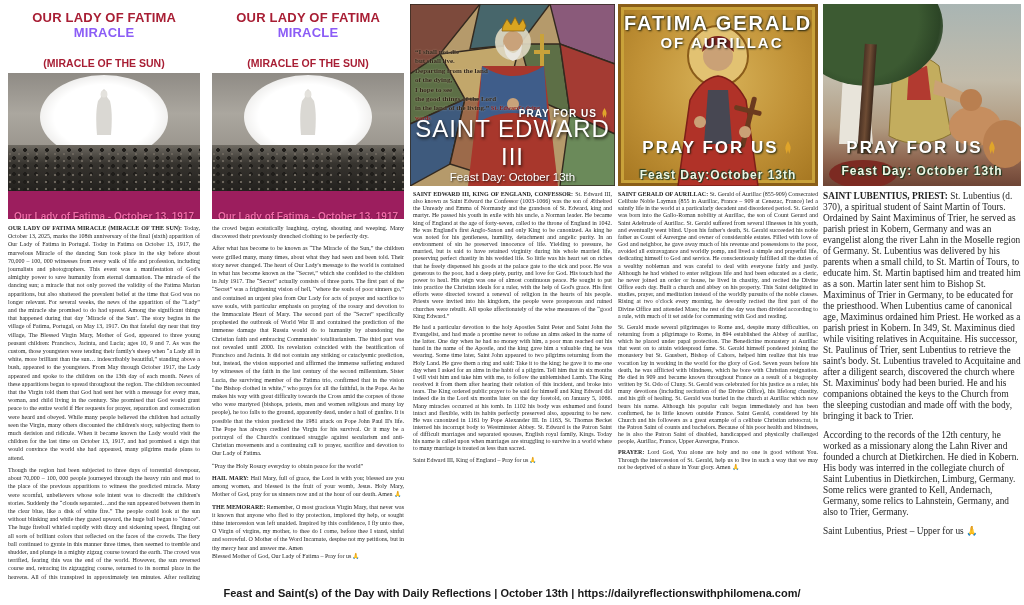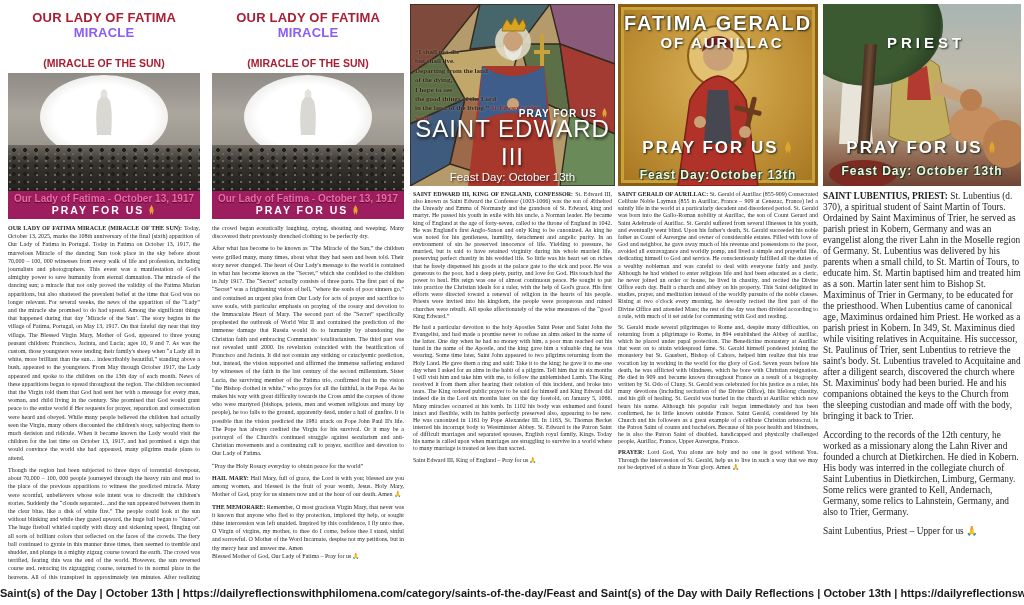--- a/index.html
+++ b/index.html
@@ -20,21 +20,21 @@
             background:radial-gradient(ellipse at center,#ffffff 0 55%,rgba(255,255,255,.85) 70%,rgba(255,255,255,0) 100%);
             border-radius:50%; }
   .f-virgin { position:absolute; left:50%; top:14px; transform:translateX(-50%); opacity:.55; }
   .f-crowd { position:absolute; left:0; right:0; bottom:28px; height:46px; background-color:#3a3733;
              background-image:radial-gradient(circle at 2px 2px,#6b655c 0 1px,transparent 1.6px),
                               radial-gradient(circle at 6px 5px,#1f1d1a 0 1.6px,transparent 2.2px),
                               linear-gradient(180deg,#6e6a62 0,#37342f 40%,#23211e 100%);
              background-size:9px 7px,11px 8px,100% 100%; }
   .f-banner { position:absolute; left:0; right:0; bottom:0; height:28px; background:#9c1e5e; text-align:center;
               font-family:"Liberation Sans", sans-serif; font-weight:bold; }
-  .f-banner-line { color:#f06aa7; font-size:10px; padding-top:2px; text-shadow:0 1px 1px #4a0e2c; }
+  .f-banner-line { color:#f06aa7; font-size:10px; padding-top:20px; text-shadow:0 1px 1px #4a0e2c; }
   .f-banner-pray { color:#ffffff; font-size:10.5px; letter-spacing:2px; line-height:12px; }
 
   
   .bodytxt { margin-top:5px; color:#1f1f1f; text-align:justify; }
   .sz-a { font-size:6px; line-height:8.2px; }    
   .sz-b { font-size:6px; line-height:7.15px; }   
   .sz-c { font-size:9.3px; line-height:11px; text-align:left; } 
   .bodytxt p { margin-bottom:4px; }
   .sz-c p { margin-bottom:8px; }
 
@@ -229,31 +229,29 @@
         <path d="M84 48 Q86 36 96 36 Q106 36 108 48 Q100 42 96 43 Q90 42 84 48 Z" fill="#5a3b22"></path>
         <path d="M112 76 Q134 84 150 94 L146 102 Q126 94 110 90 Z" fill="#caa176"></path>
         <path d="M20 70 Q34 60 44 72 L50 140 L16 140 Z" fill="#e8e4da"></path>
         <circle cx="33" cy="62" r="10" fill="#caa176"></circle>
         <path d="M24 58 Q26 48 33 48 Q40 48 42 58 Z" fill="#a8352c"></path>
         <ellipse cx="152" cy="122" rx="26" ry="20" fill="#c68e5f"></ellipse>
         <circle cx="148" cy="96" r="11" fill="#b97f50"></circle>
         <ellipse cx="182" cy="140" rx="22" ry="24" fill="#b97f50"></ellipse>
         <ellipse cx="40" cy="170" rx="34" ry="14" fill="#7c2a22"></ellipse>
       </svg>
-      <div class="ov big-t2" style="top:30px; letter-spacing:4px;">PRIEST</div>
       <div class="ov pray-ov" style="bottom:28px;"><span>PRAY FOR US</span><svg class="pray-ico" width="12" height="13" viewBox="0 0 10 12">
             <path d="M5 0 C4 2 2.5 4 2.5 7 L3.8 12 L5 8 L6.2 12 L7.5 7 C7.5 4 6 2 5 0 Z" fill="#e0a52a"></path>
           </svg></div>
       <div class="ov feast-ov" style="bottom:8px;">Feast Day: October 13th</div>
     </div>
     <div class="bodytxt sz-c">
       <p><b class="lead">SAINT LUBENTIUS, PRIEST:</b> <span>St. Lubentius (d. 370), a spiritual student of Saint Martin of Tours. Ordained by Saint Maximinus of Trier, he served as parish priest in Kobern, Germany and was an evangelist along the river Lahn in the Moselle region of Germany. St. Lubentius was delivered by his parents when a small child, to St. Martin of Tours, to educate him. St. Martin baptised him and treated him as a son. Martin later sent him to Bishop St. Maximinus of Trier in Germany, to be educated for the priesthood. When Lubentius came of canonical age, Maximinus ordained him Priest. He worked as a parish priest in Kobern. In 349, St. Maximinus died while visiting relatives in Acquitaine. His successor, St. Paulinus of Trier, sent Lubentius to retrieve the saint's body. St. Lubentius traveled to Acquitaine and after a diligent search, discovered the church where St. Maximinus' body had been buried. He and his companions obtained the keys to the Church from the sleeping custodian and made off with the body, bringing it back to Trier.</span></p>
       <p>According to the records of the 12th century, he worked as a missionary along the Lahn River and founded a church at Dietkirchen. He died in Kobern. His body was interred in the collegiate church of Saint Lubentius in Dietkirchen, Limburg, Germany. Some relics were granted to Kell, Andernach, Germany, some relics to Lahnstein, Germany, and also to Trier, Germany.</p>
       <p>Saint Lubentius, Priest – Upper for us 🙏</p>
     </div>
   </section>
 
   <footer class="footer">
-    <div>Saint(s) of the Day | October 13th | https://dailyreflectionswithphilomena.com/category/saints-of-the-day/</div>
     <div>Feast and Saint(s) of the Day with Daily Reflections | October 13th | https://dailyreflectionswithphilomena.com/</div>
   </footer>
 
 </div>
 
 </body></html>

